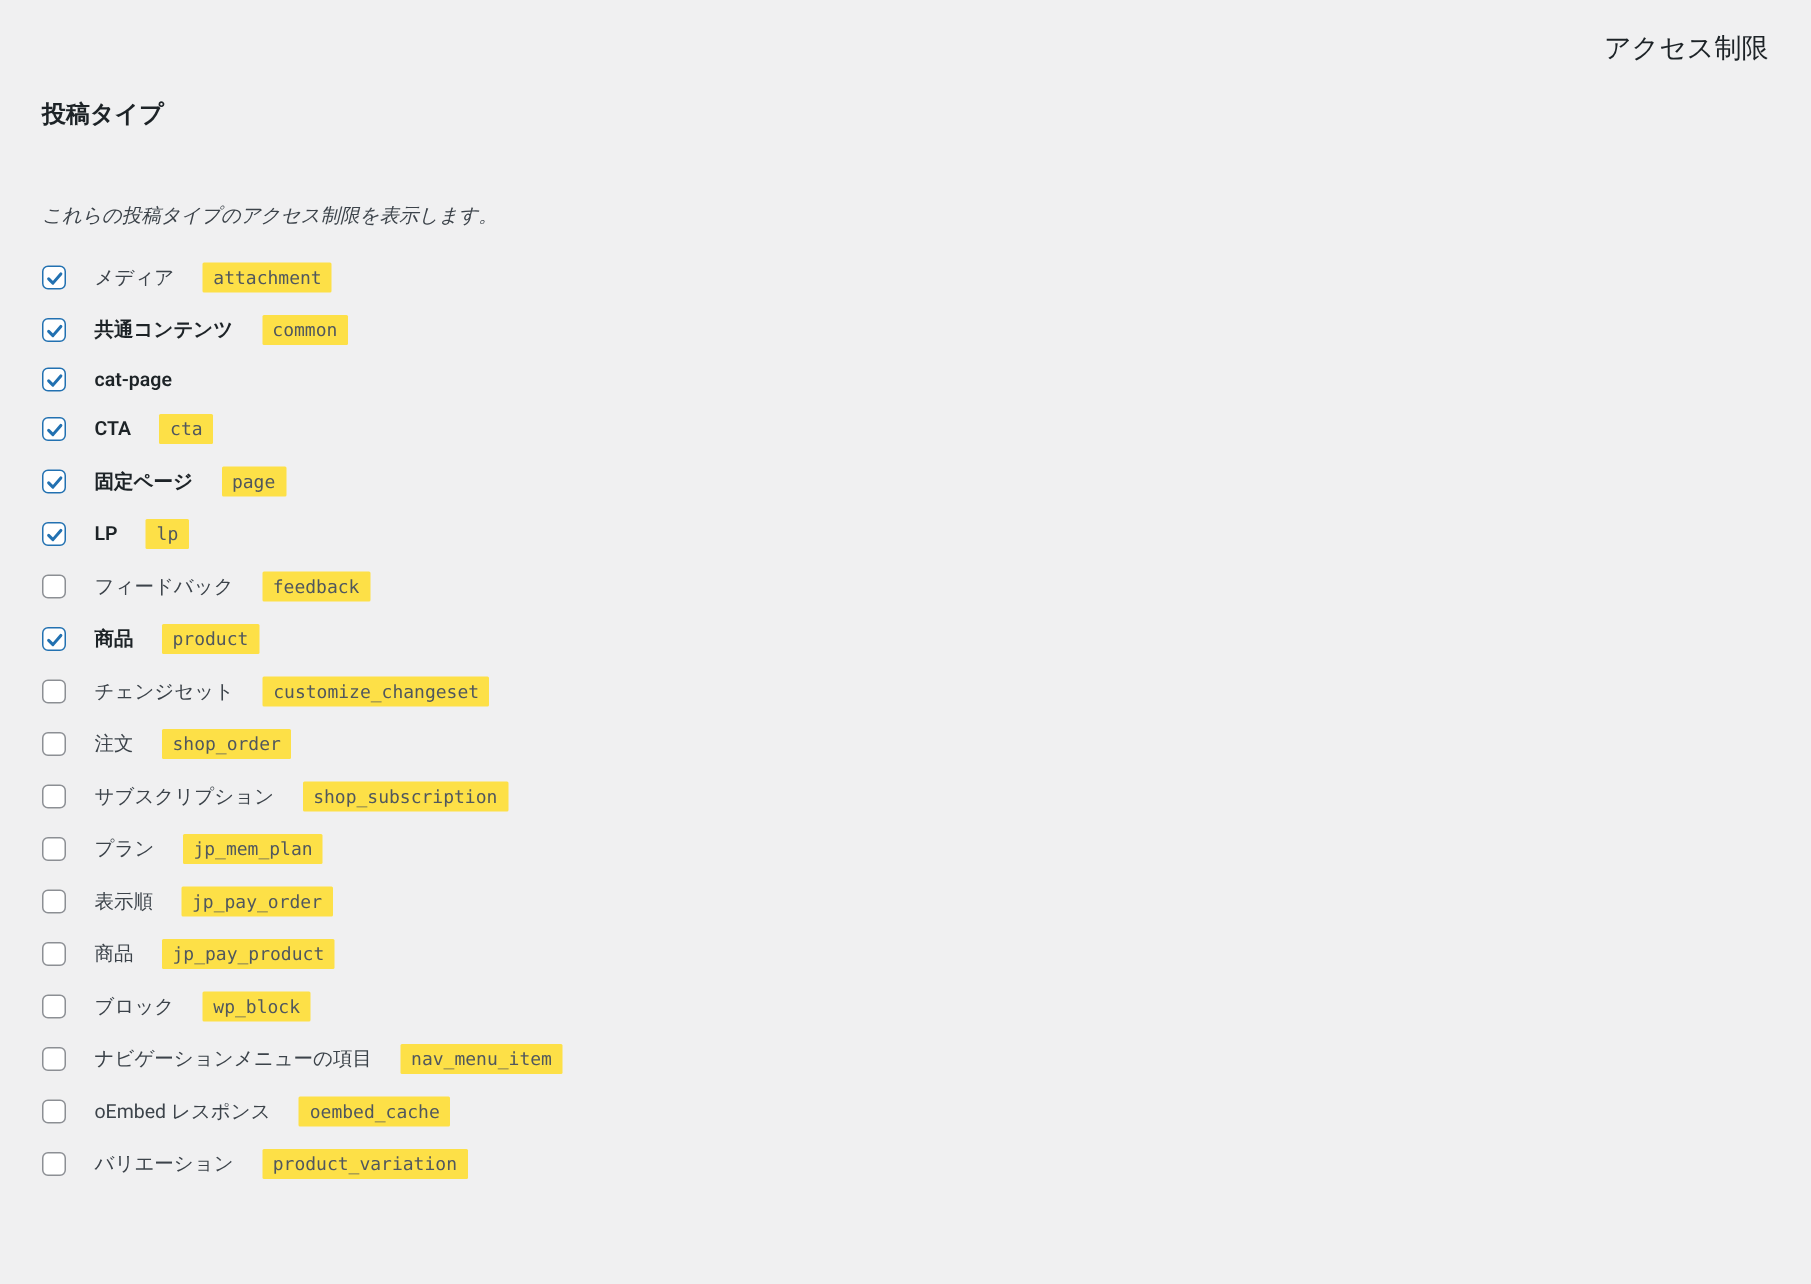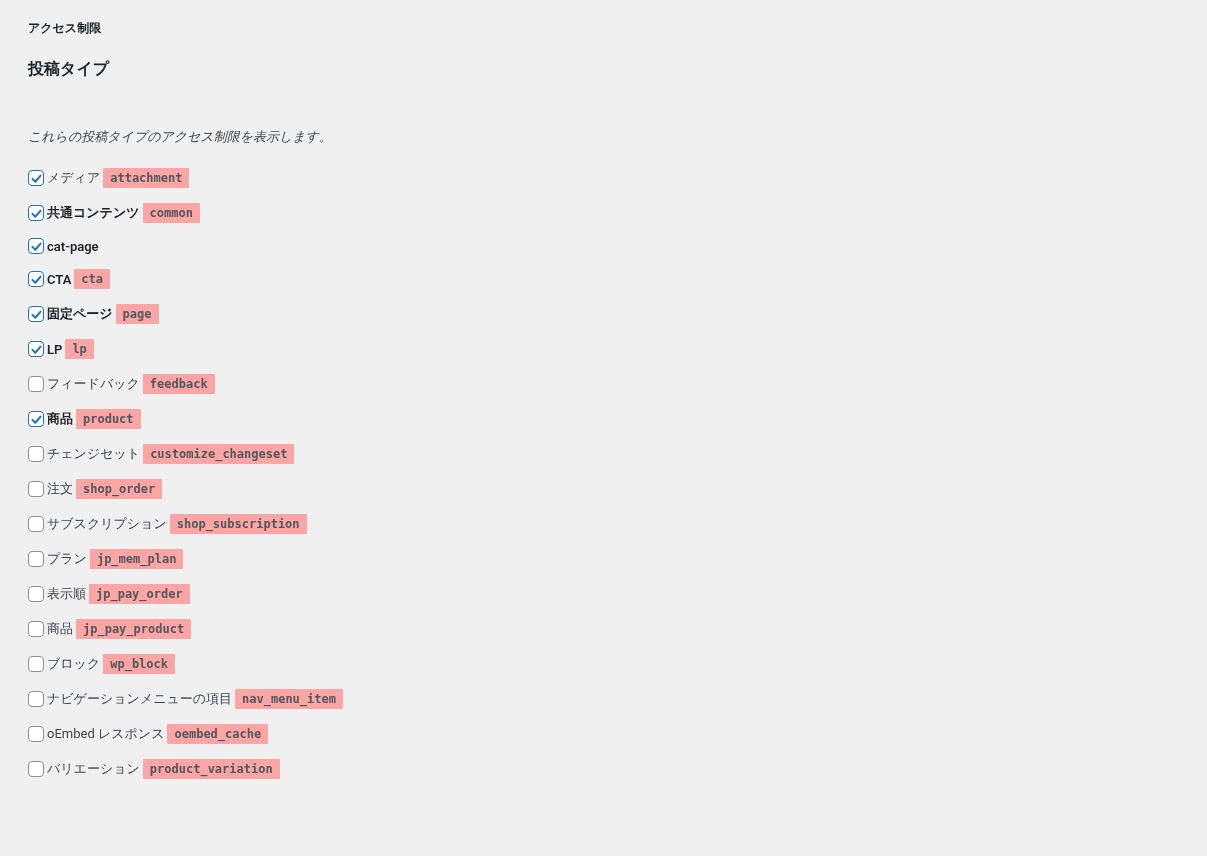--- a/index.html
+++ b/index.html
@@ -5,42 +5,43 @@
     * { box-sizing: border-box; margin: 0; padding: 0; }
     body {
       background: #f0f0f1;
       font-family: -apple-system, BlinkMacSystemFont, "Segoe UI", Roboto, "Helvetica Neue", Arial, sans-serif;
       font-size: 13px;
       color: #3c434a;
       padding: 20px 28px;
       min-height: 856px;
     }
     h2.main-title {
-      font-size: 12px;
-      font-weight: 700;
+      font-size: 18px;
+      font-weight: 400;
       color: #1d2327;
       margin-bottom: 22px;
+      text-align: right;
     }
     h3.sub-title {
       font-size: 16px;
       font-weight: 600;
       color: #1d2327;
       margin-bottom: 22px;
     }
     p.description {
       font-style: italic;
       color: #3c434a;
       font-size: 13px;
       margin-bottom: 22px;
       margin-top: 48px;
     }
     .checkbox-row {
       display: flex;
       align-items: center;
-      gap: 3px;
+      gap: 19px;
       margin-bottom: 15px;
     }
     .check {
       width: 16px;
       height: 16px;
       border: 1.2px solid #8c8f94;
       border-radius: 4px;
       background: #fff;
       display: inline-flex;
       align-items: center;
@@ -70,25 +71,24 @@
       font-size: 13px;
       color: #3c434a;
     }
     .row-label.bold {
       font-weight: 600;
       color: #1d2327;
     }
     .slug {
       font-family: Menlo, Consolas, monospace;
       font-size: 12px;
-      background: #fca5a5;
+      background: #fde047;
       color: #50575e;
       padding: 3px 7px;
       border-radius: 1px;
-      font-weight: bold;
     }
     .list { }
   </style>
 </head>
 <body>
 
 <h2 class="main-title">アクセス制限</h2>
 <h3 class="sub-title">投稿タイプ</h3>
 <p class="description">これらの投稿タイプのアクセス制限を表示します。</p>
 

